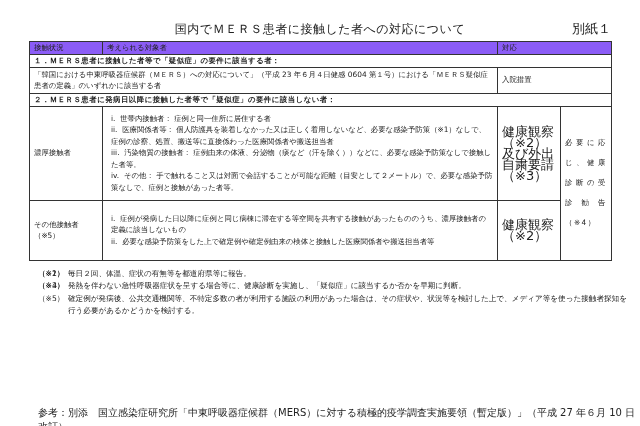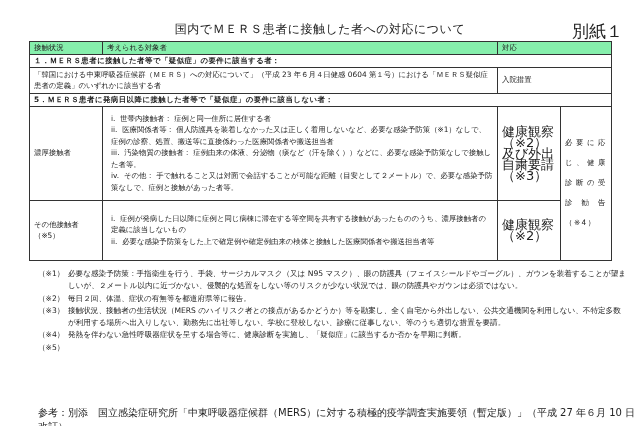--- a/index.html
+++ b/index.html
@@ -5,31 +5,31 @@
   html, body { margin: 0; padding: 0; background: #ffffff; }
   body {
     width: 640px; height: 426px; overflow: hidden; position: relative;
     font-family: "DejaVu Sans", sans-serif; color: #222;
   }
   .title {
     position: absolute; left: 0; top: 21px; width: 640px; text-align: center;
     font-size: 12px; letter-spacing: 0.5px; color: #222;
   }
   .annex {
-    position: absolute; left: 572px; top: 20px; font-size: 17px; color: #222;
+    position: absolute; left: 572px; top: 20px; font-size: 13px; color: #222;
   }
   table.main {
     position: absolute; left: 29px; top: 41px; width: 582px;
     border-collapse: collapse; font-size: 7.4px; line-height: 11.6px;
     table-layout: fixed;
   }
   table.main td {
     border: 1px solid #333; padding: 0 4px; vertical-align: middle;
   }
-  table.main tr.head td { background: #86efac; height: 11px; }
+  table.main tr.head td { background: #8b5cf6; height: 11px; }
   table.main td.section { font-weight: bold; height: 12px; letter-spacing: 0.5px; }
   .item { padding-left: 4px; }
   .resp-small { font-size: 13px; line-height: 11px; }
   .resp-wide { text-align: justify; letter-spacing: 1.5px; font-size: 7.4px; line-height: 20px; }
   .notes {
     position: absolute; left: 38px; top: 268px; width: 590px;
     font-size: 7.6px; line-height: 12.3px;
   }
   .note { position: relative; padding-left: 30px; }
   .note .mark { position: absolute; left: 0; top: 0; }
@@ -57,21 +57,21 @@
     <td colspan="2">対応</td>
   </tr>
   <tr>
     <td colspan="4" class="section">１．ＭＥＲＳ患者に接触した者等で「疑似症」の要件に該当する者：</td>
   </tr>
   <tr style="height:26px">
     <td colspan="2">「韓国における中東呼吸器症候群（ＭＥＲＳ）への対応について」（平成 23 年６月４日健感 0604 第１号）における「ＭＥＲＳ疑似症患者の定義」のいずれかに該当する者</td>
     <td colspan="2">入院措置</td>
   </tr>
   <tr>
-    <td colspan="4" class="section">5．ＭＥＲＳ患者に発病日以降に接触した者等で「疑似症」の要件に該当しない者：</td>
+    <td colspan="4" class="section">２．ＭＥＲＳ患者に発病日以降に接触した者等で「疑似症」の要件に該当しない者：</td>
   </tr>
   <tr style="height:94px">
     <td>濃厚接触者</td>
     <td>
       <div class="item"><span>i.</span>&nbsp;&nbsp;<span>世帯内接触者： 症例と同一住所に居住する者</span></div>
       <div class="item"><span>ii.</span>&nbsp;&nbsp;<span>医療関係者等： 個人防護具を装着しなかった又は正しく着用しないなど、必要な感染予防策（※1）なしで、症例の診察、処置、搬送等に直接係わった医療関係者や搬送担当者</span></div>
       <div class="item"><span>iii.</span>&nbsp;&nbsp;<span>汚染物質の接触者： 症例由来の体液、分泌物（痰など（汗を除く））などに、必要な感染予防策なしで接触した者等。</span></div>
       <div class="item"><span>iv.</span>&nbsp;&nbsp;<span>その他： 手で触れること又は対面で会話することが可能な距離（目安として２メートル）で、必要な感染予防策なしで、症例と接触があった者等。</span></div>
     </td>
     <td class="resp-small">健康観察（※2）及び外出自粛要請（※3）</td>
@@ -82,20 +82,20 @@
     <td>
       <div class="item"><span>i.</span>&nbsp;&nbsp;<span>症例が発病した日以降に症例と同じ病棟に滞在する等空間を共有する接触があったもののうち、濃厚接触者の定義に該当しないもの</span></div>
       <div class="item"><span>ii.</span>&nbsp;&nbsp;<span>必要な感染予防策をした上で確定例や確定例由来の検体と接触した医療関係者や搬送担当者等</span></div>
     </td>
     <td class="resp-small">健康観察（※2）</td>
   </tr>
 </tbody>
   </table>
 
 <div class="notes">
-  <div class="note"><span class="mark">（※1）</span><span>必要な感染予防策：手指衛生を行う、手袋、サージカルマスク（又は N95 マスク）、眼の防護具（フェイスシールドやゴーグル）、ガウンを装着することが望ましいが、２メートル以内に近づかない、侵襲的な処置をしない等のリスクが少ない状況では、眼の防護具やガウンは必須ではない。</span></div>
+  <div class="note"><span class="mark">（※1）</span></div>
   <div class="note"><span class="mark">（※2）</span><span>毎日２回、体温、症状の有無等を都道府県等に報告。</span></div>
-  <div class="note"><span class="mark">（※3）</span><span>接触状況、接触者の生活状況（MERS のハイリスク者との接点があるかどうか）等を勘案し、全く自宅から外出しない、公共交通機関を利用しない、不特定多数が利用する場所へ出入りしない、勤務先に出社等しない、学校に登校しない、診療に従事しない、等のうち適切な措置を要請。</span></div>
+  <div class="note"><span class="mark">（※3）</span></div>
   <div class="note"><span class="mark">（※4）</span><span>発熱を伴わない急性呼吸器症状を呈する場合等に、健康診断を実施し、「疑似症」に該当するか否かを早期に判断。</span></div>
-  <div class="note"><span class="mark">（※5）</span></div>
+  <div class="note"><span class="mark">（※5）</span><span>確定例が発病後、公共交通機関等、不特定多数の者が利用する施設の利用があった場合は、その症状や、状況等を検討した上で、メディア等を使った接触者探知を行う必要があるかどうかを検討する。</span></div>
 </div>
 
 <div class="ref">参考：別添　国立感染症研究所「中東呼吸器症候群（MERS）に対する積極的疫学調査実施要領（暫定版）」（平成 27 年６月 10 日改訂）</div>
 
 </body></html>

